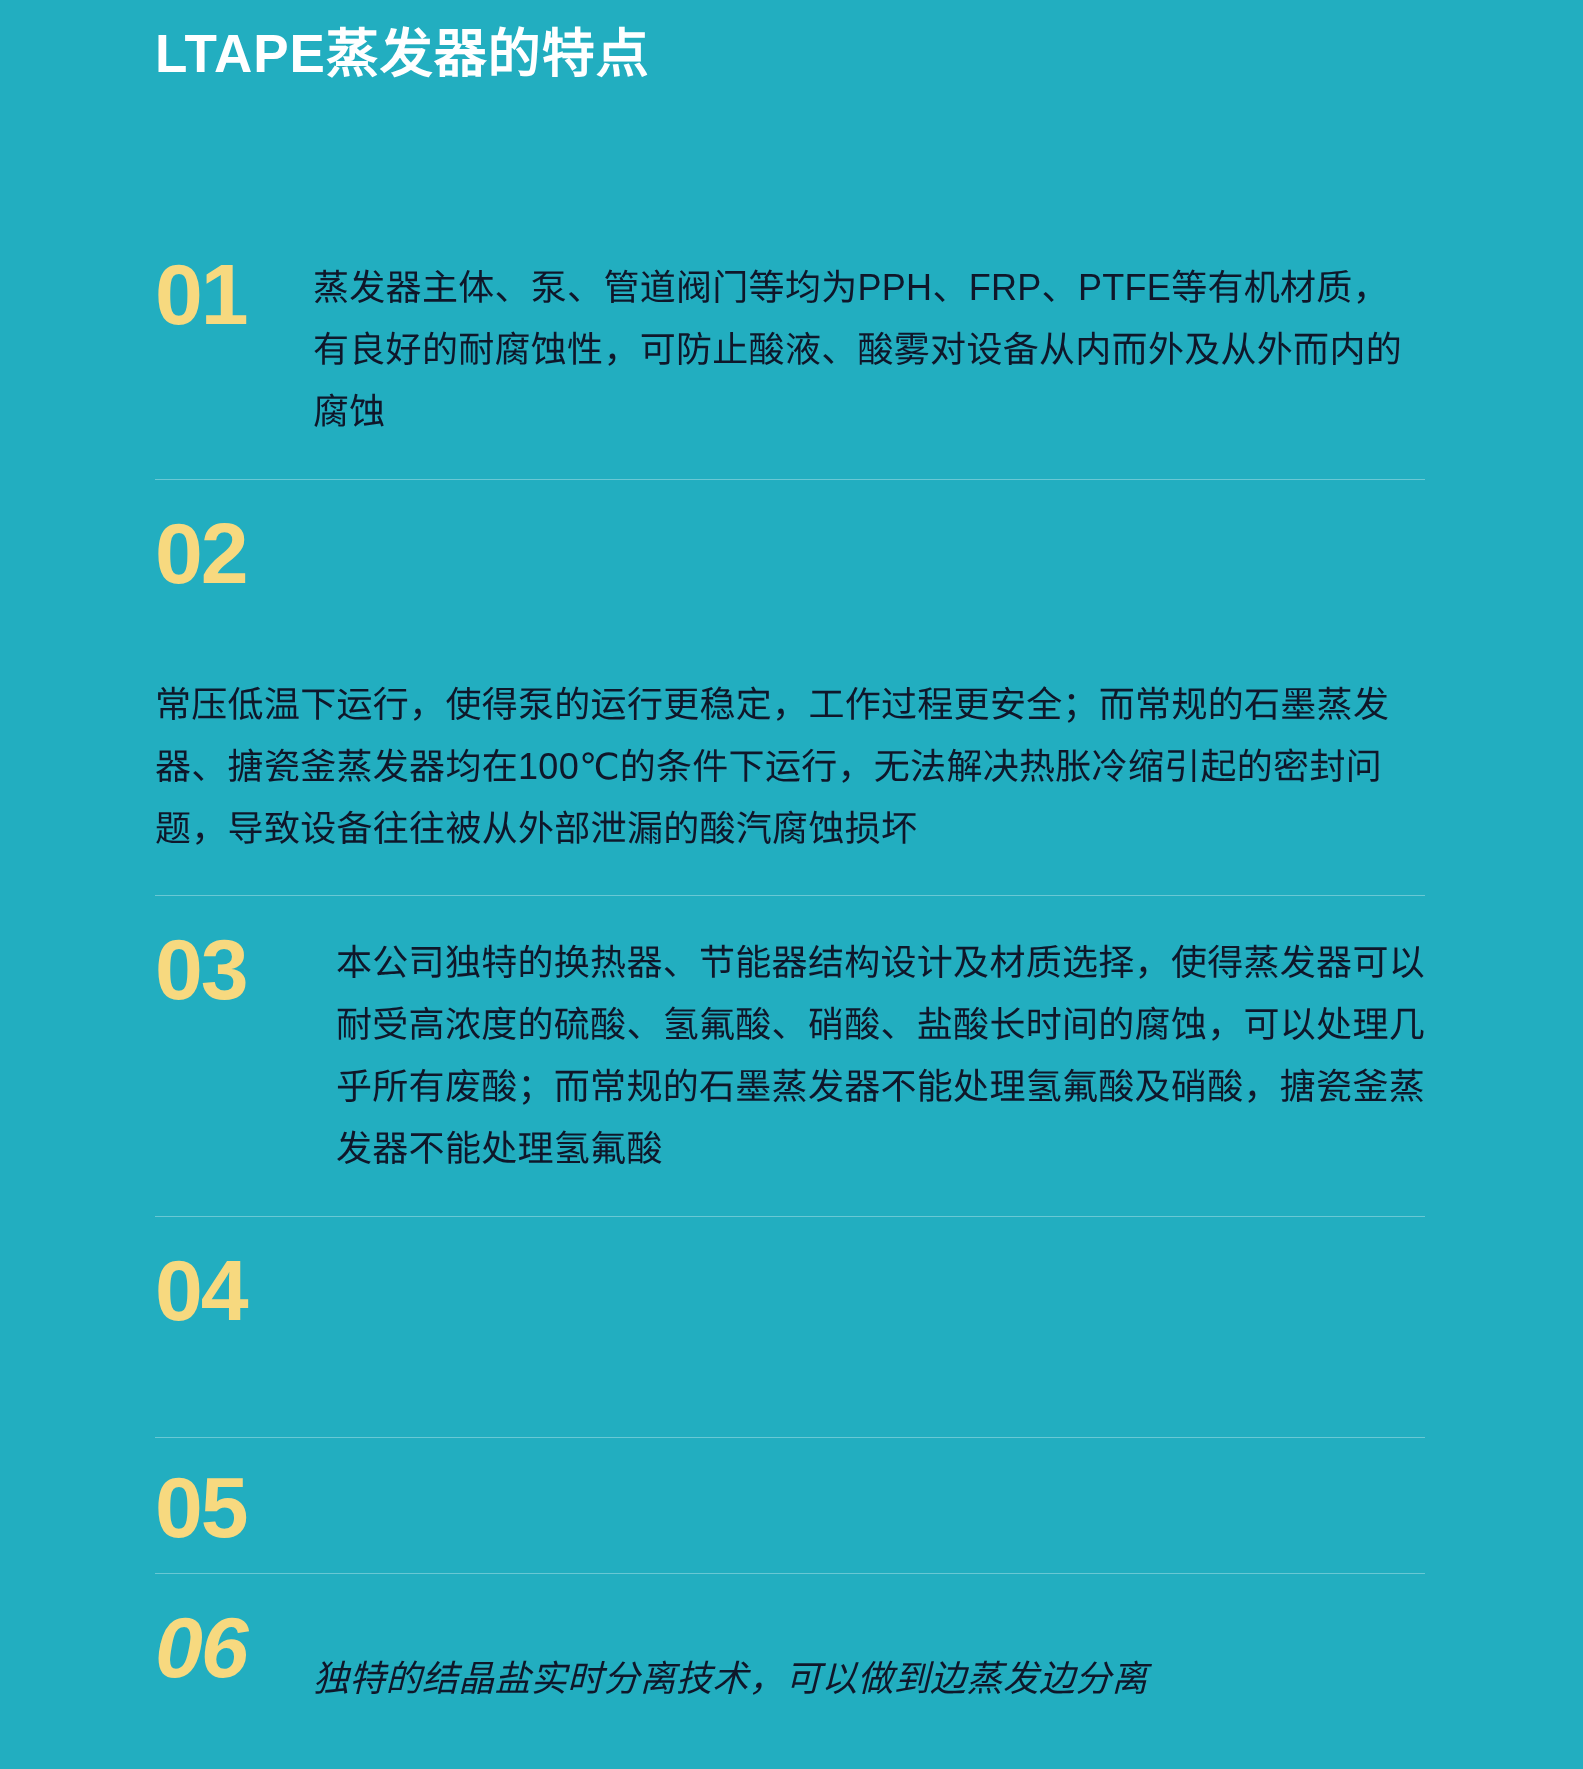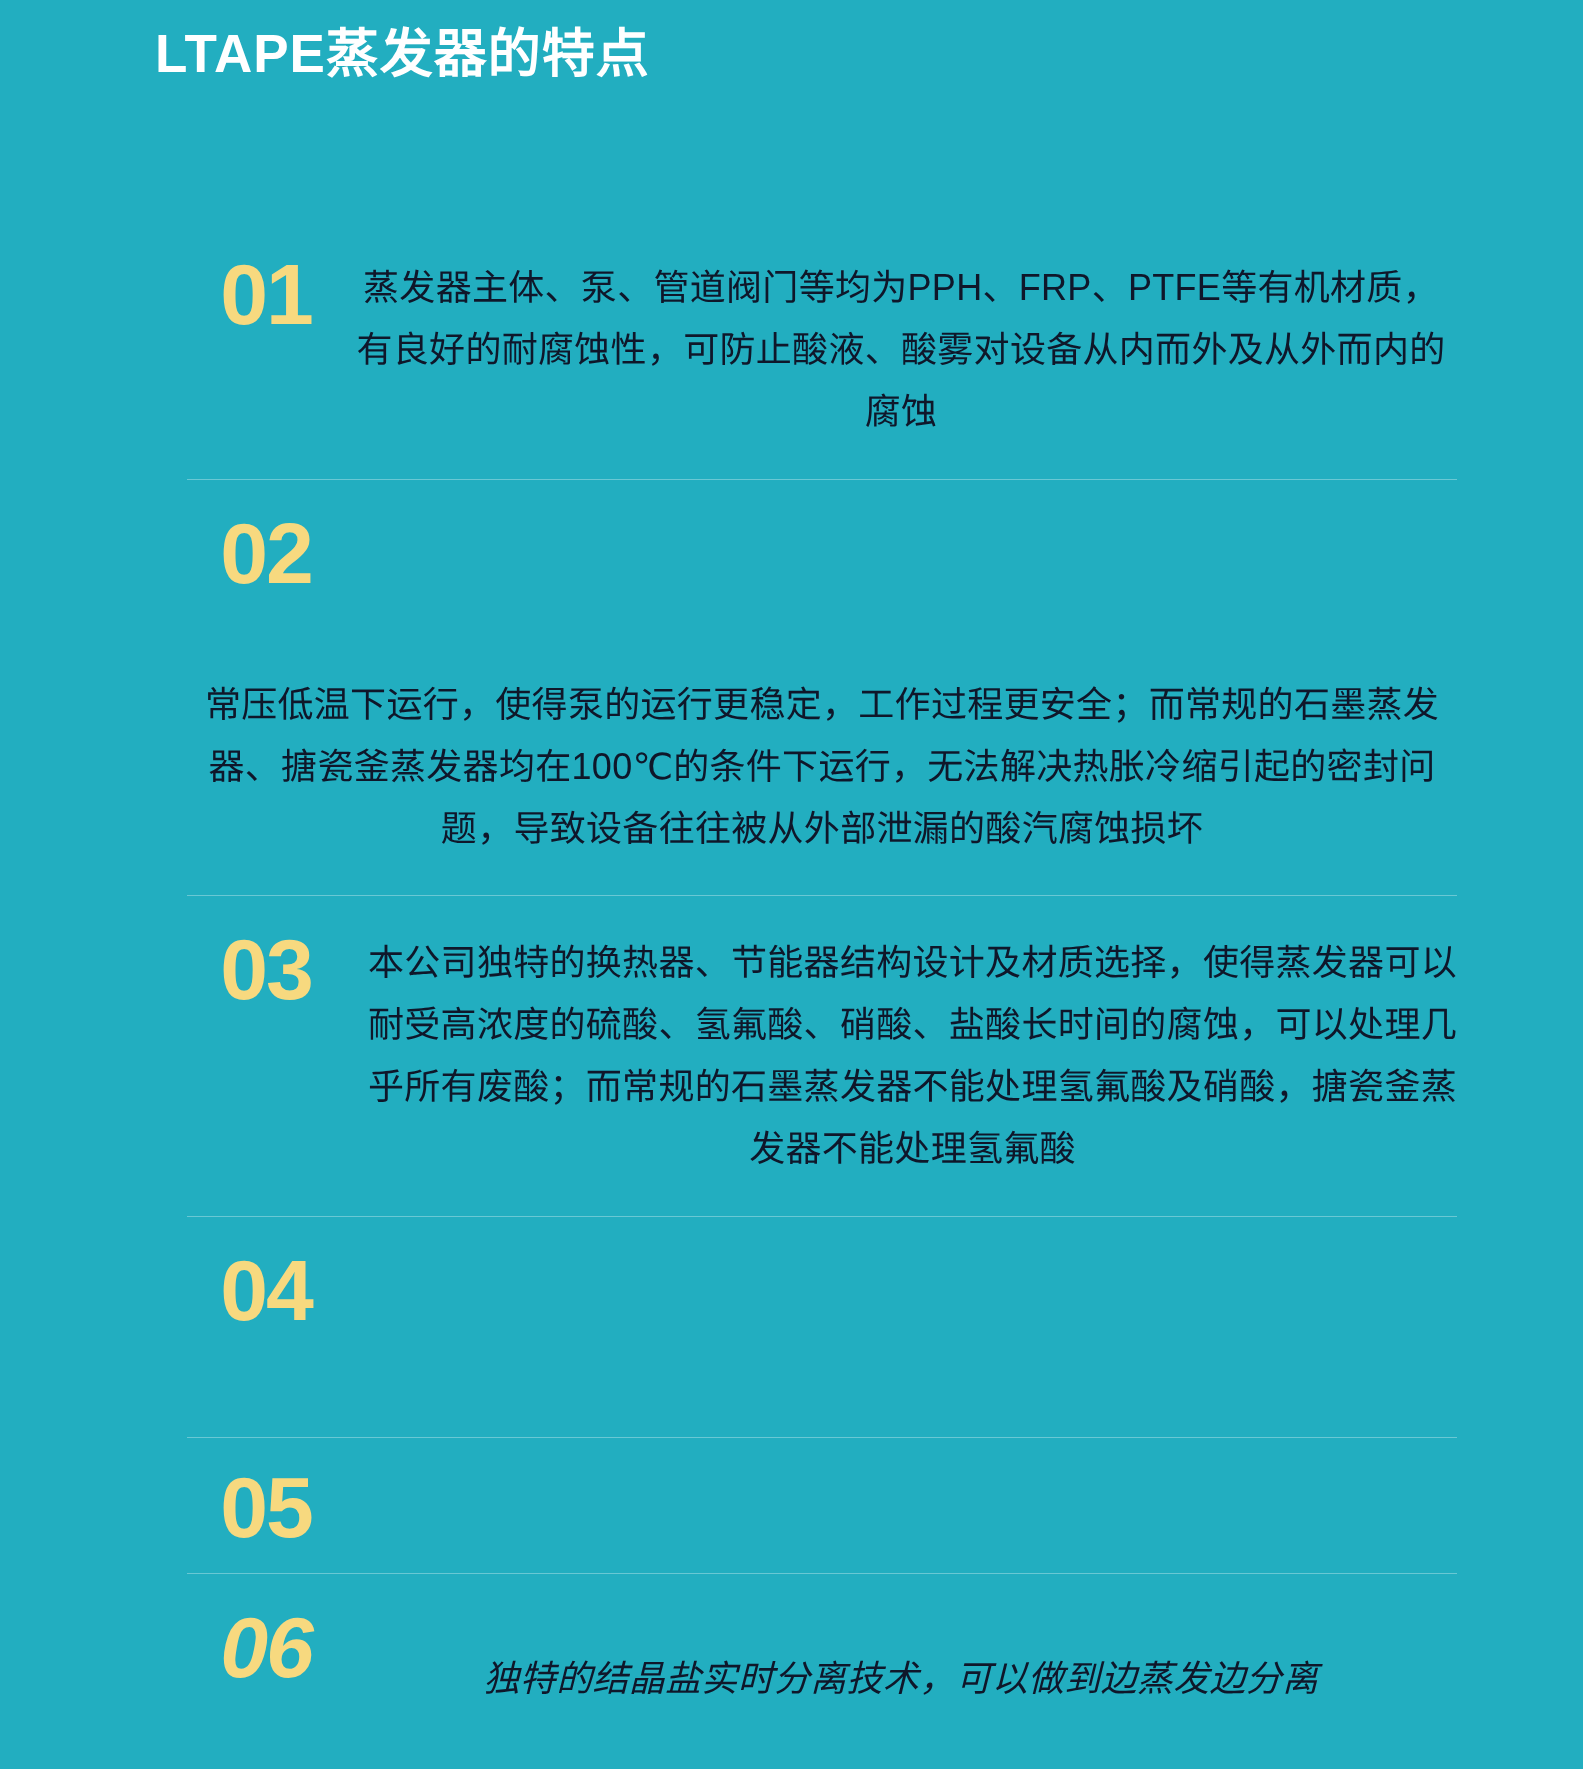--- a/index.html
+++ b/index.html
@@ -11,39 +11,37 @@
     height: 1769px;
     background: #22aec0;
     font-family: "Liberation Sans", "DejaVu Sans", sans-serif;
     overflow: hidden;
   }
   .page {
     position: relative;
     width: 1583px;
     height: 1769px;
     box-sizing: border-box;
-    text-align: center;
   }
   .title {
     position: absolute;
     left: 155px;
     top: 22px;
     color: #ffffff;
     font-size: 53px;
     font-weight: bold;
     letter-spacing: 1px;
     line-height: 1.2;
     white-space: nowrap;
   }
   .list {
     position: absolute;
     left: 155px;
     top: 255px;
     width: 1270px;
-    margin-left: 32px;
   }
   .item {
     display: flex;
     align-items: flex-start;
     position: relative;
   }
   .num {
     color: #f7d97f;
     font-size: 86px;
     font-weight: bold;

